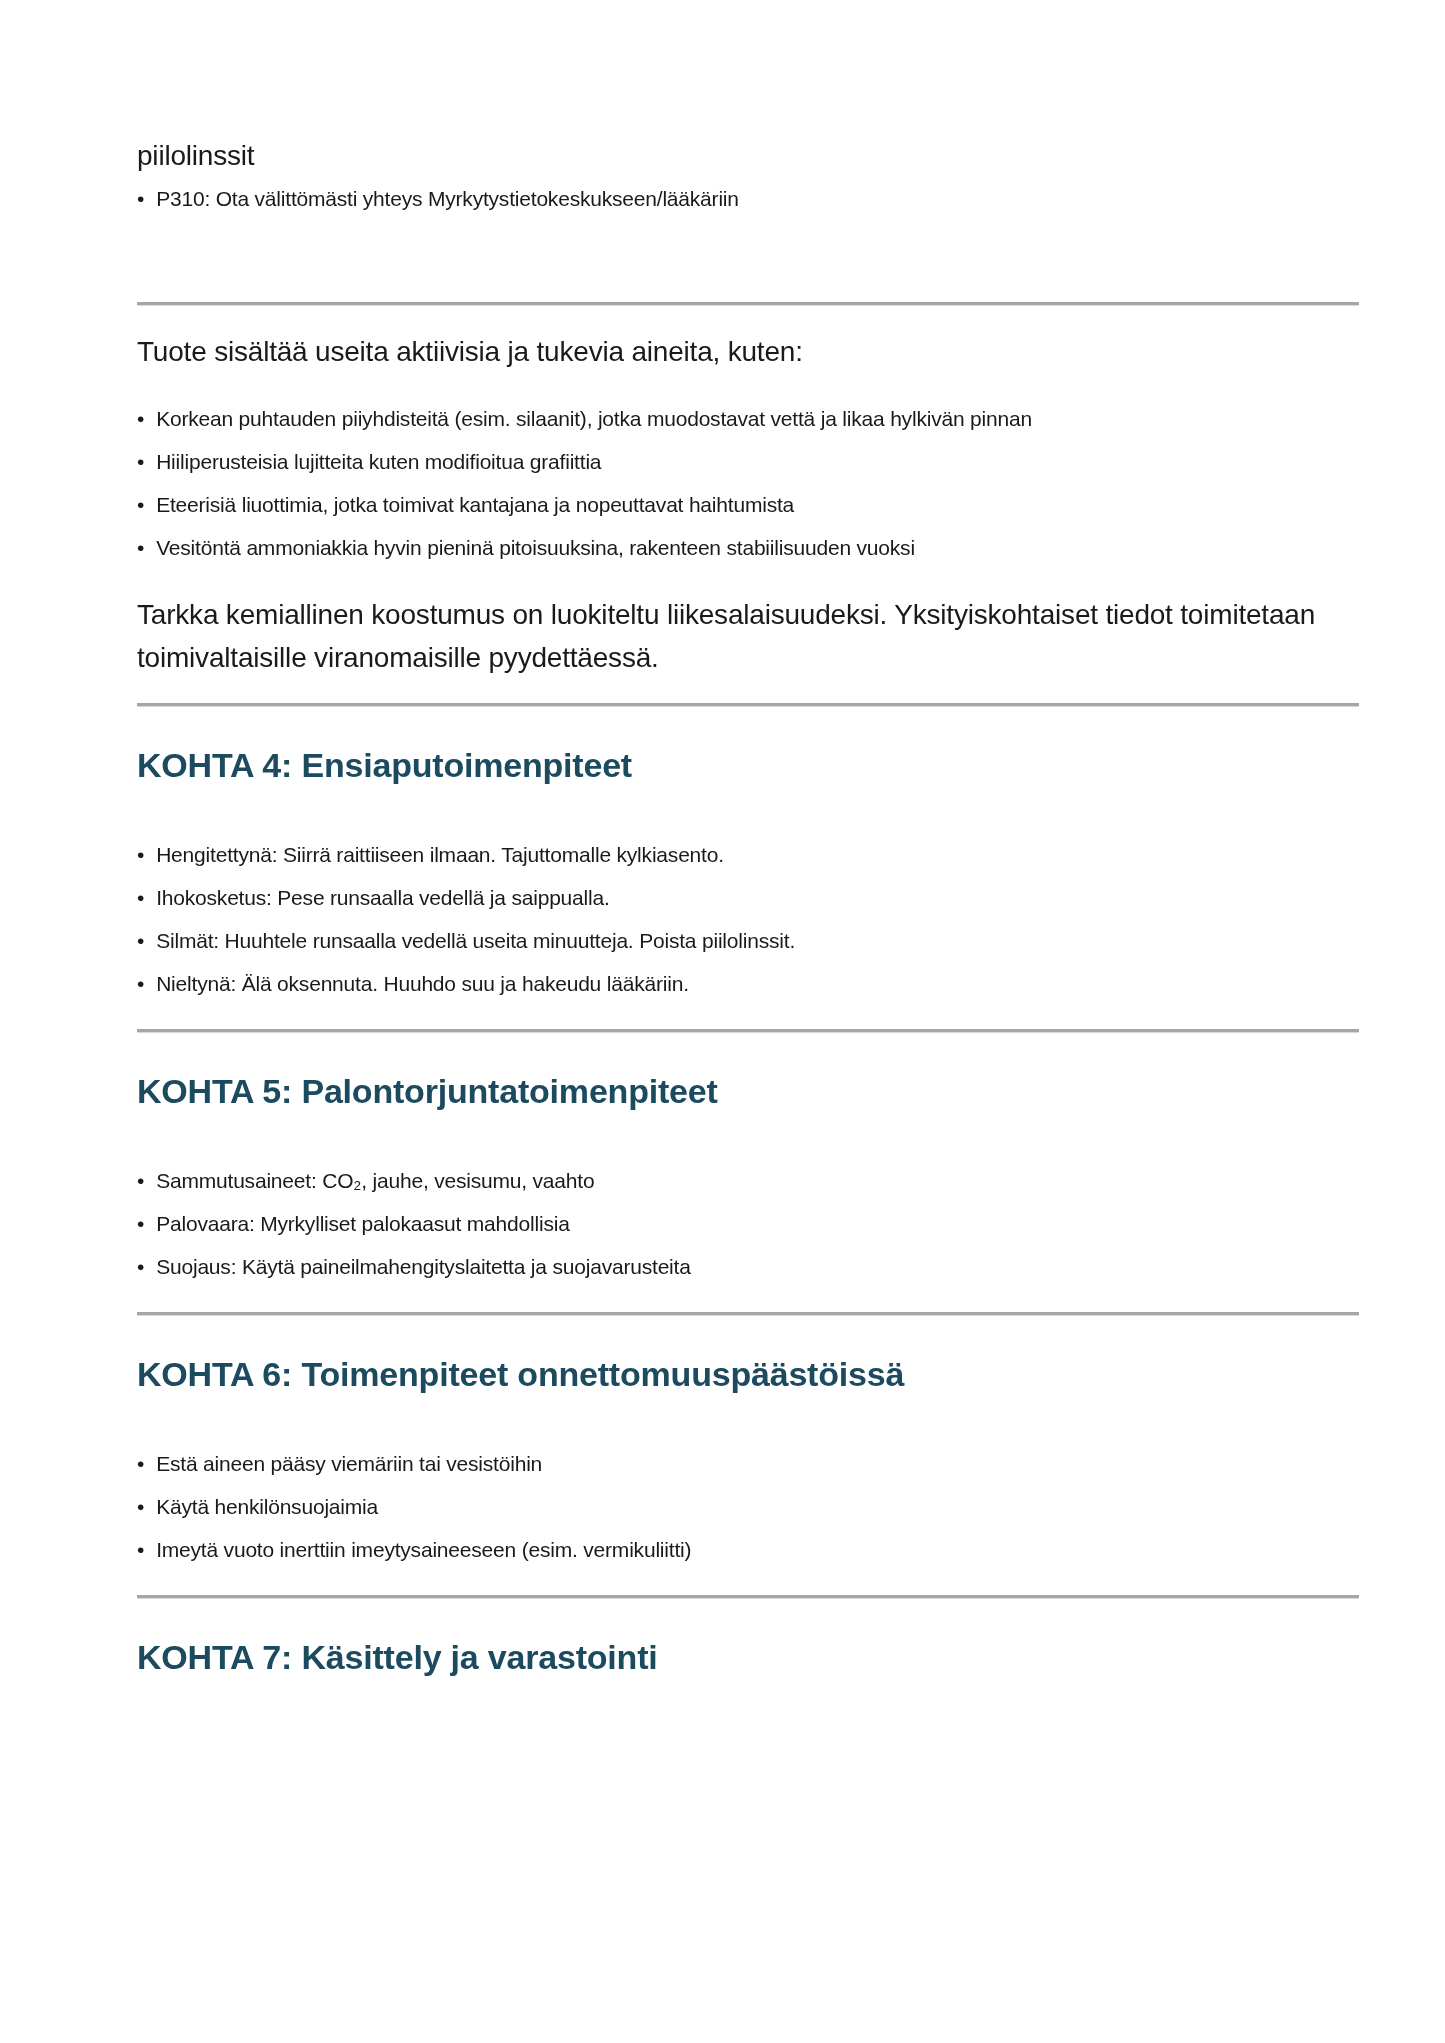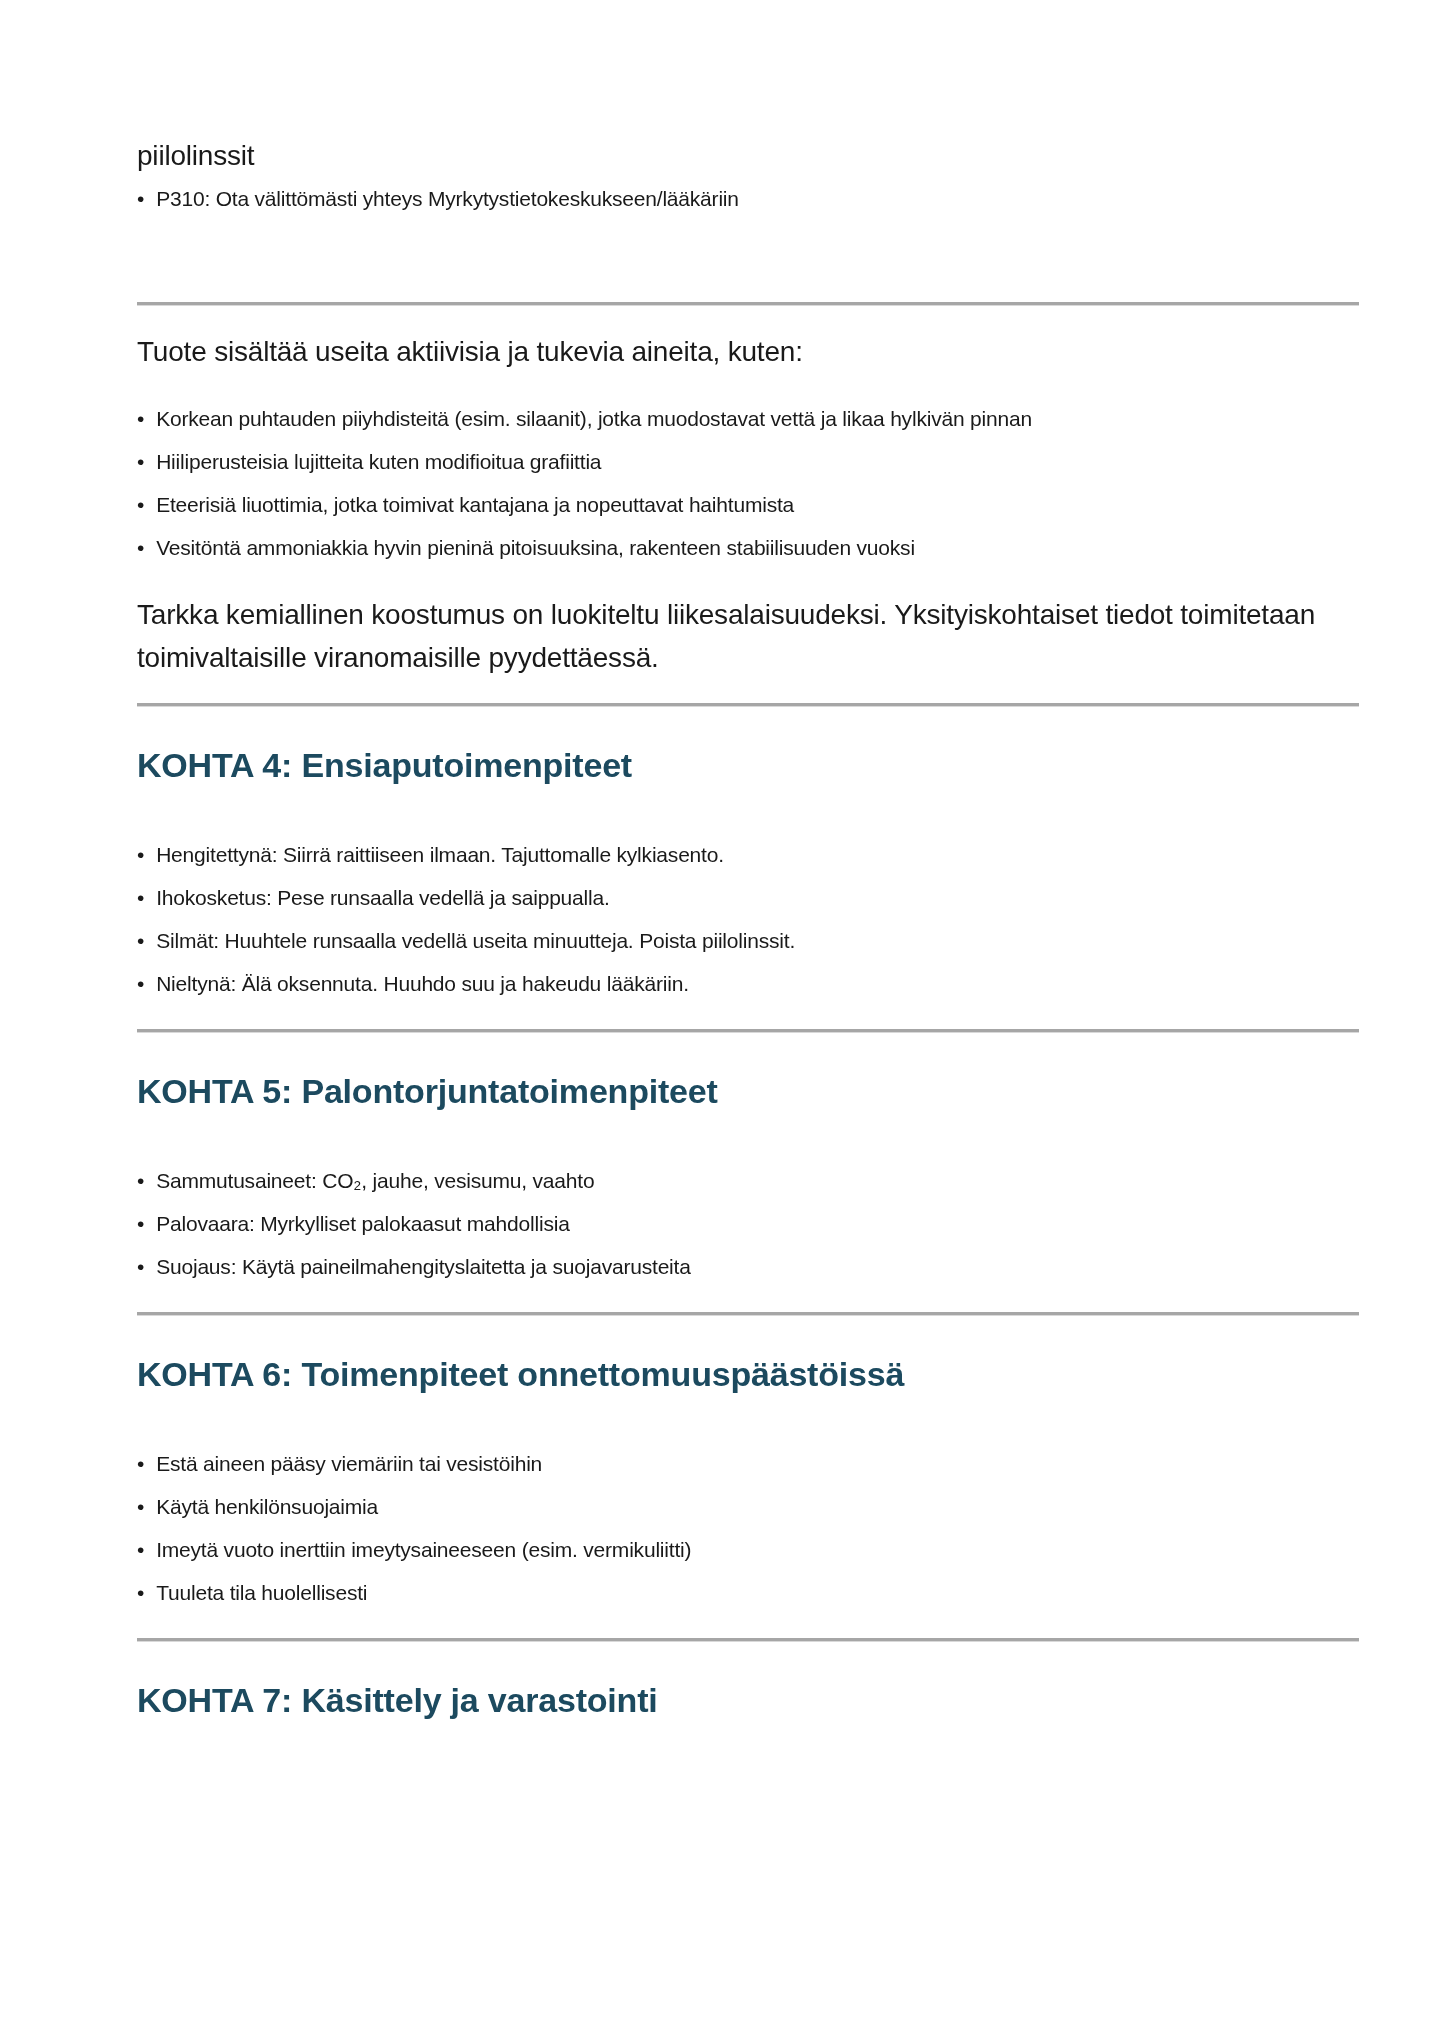--- a/index.html
+++ b/index.html
@@ -89,18 +89,17 @@
         <div class="bullet-item"><span class="bullet-marker">•</span><span>Sammutusaineet: CO₂, jauhe, vesisumu, vaahto</span></div>
         <div class="bullet-item"><span class="bullet-marker">•</span><span>Palovaara: Myrkylliset palokaasut mahdollisia</span></div>
         <div class="bullet-item"><span class="bullet-marker">•</span><span>Suojaus: Käytä paineilmahengityslaitetta ja suojavarusteita</span></div>
       </div>
       <hr class="section-divider">
       <h2 class="section-title">KOHTA 6: Toimenpiteet onnettomuuspäästöissä</h2>
       <div class="bullet-list">
         <div class="bullet-item"><span class="bullet-marker">•</span><span>Estä aineen pääsy viemäriin tai vesistöihin</span></div>
         <div class="bullet-item"><span class="bullet-marker">•</span><span>Käytä henkilönsuojaimia</span></div>
         <div class="bullet-item"><span class="bullet-marker">•</span><span>Imeytä vuoto inerttiin imeytysaineeseen (esim. vermikuliitti)</span></div>
-        <div class="bullet-item"><span class="bullet-marker">•</span><span>Tuuleta tila huolellisesti</span></div>
       </div>
       <hr class="section-divider">
       <h2 class="section-title">KOHTA 7: Käsittely ja varastointi</h2>
     </div>
 </div>
 
 </body></html>

